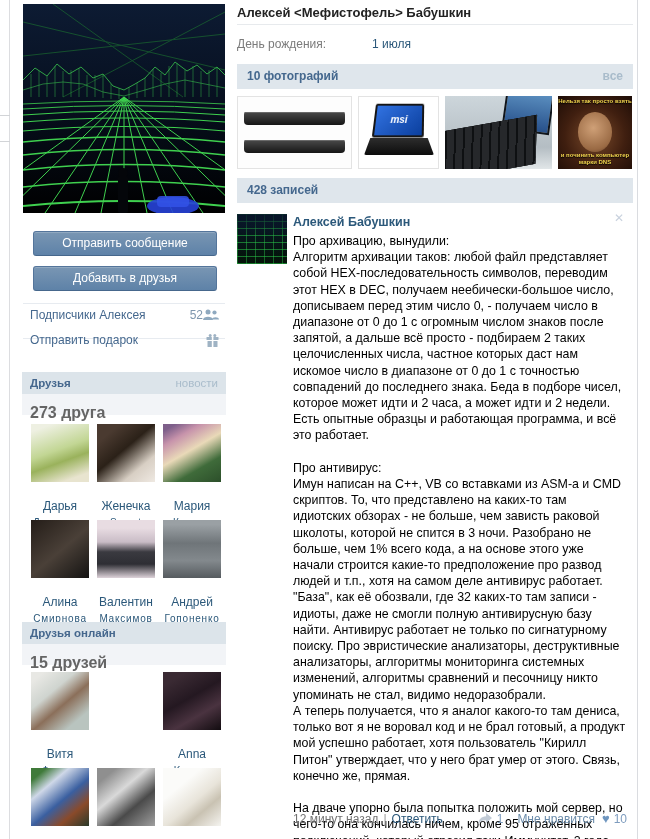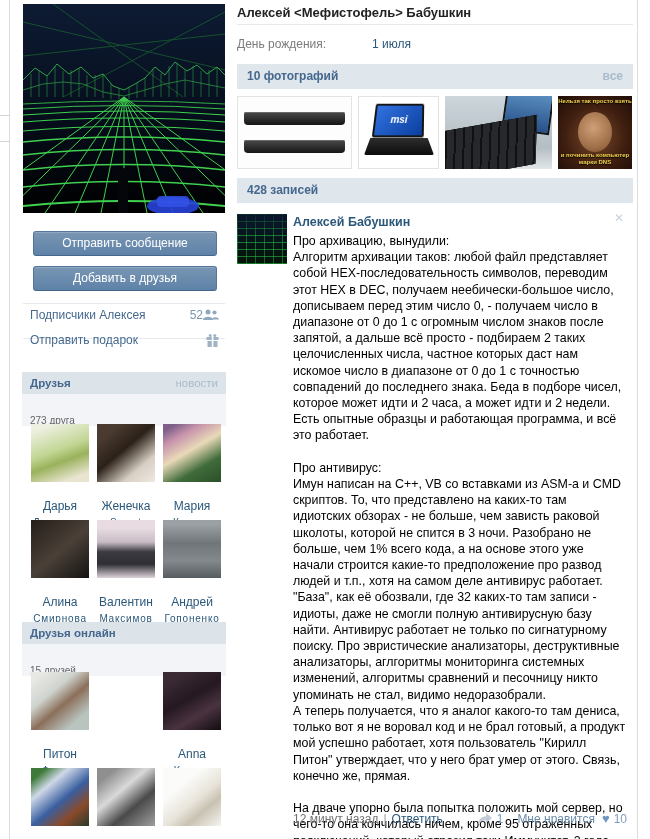--- a/index.html
+++ b/index.html
@@ -22,21 +22,21 @@
   .sline { position:absolute; left:23px; width:202px; height:1px; background:#e7ebf0; }
   .srow { position:absolute; left:30px; width:189px; display:flex; align-items:center; font-size:12px; }
   .srow .lbl { color:#45688e; cursor:pointer; }
   .srow .right { margin-left:auto; display:flex; align-items:center; }
   .srow .cnt { color:#7e96ad; font-size:12px; }
   .hdrbar { position:absolute; left:22px; width:204px; height:22px; background:#dce4ea;
     font-size:11.5px; font-weight:bold; color:#45678d; line-height:22px; padding:0 8px;
     display:flex; justify-content:space-between; }
   .hdrbar .news { color:#a9bccb; font-weight:normal; cursor:pointer; }
   .subrow { position:absolute; left:22px; width:204px; height:21px; background:#f2f4f7;
-    font-size:10px; color:#656565; line-height:21px; padding:16px 8px; }
+    font-size:16px; color:#656565; line-height:21px; padding:8px 8px;font-weight:bold; }
 
   .fgrid { position:absolute; left:30px; width:192px; display:flex; justify-content:space-between; }
   .fcell { width:60px; text-align:center; }
   .fava { width:58px; height:58px; margin:0 auto; cursor:pointer; }
   .fname  { display:block; color:#2b587a; font-size:12px; margin-top:17px; cursor:pointer; }
   .fname2 { display:block; color:#2b587a; font-size:10px; letter-spacing:.8px; margin-top:4px; cursor:pointer; }
   .av1{background:linear-gradient(160deg,#eef0e2 10%,#c2d694 45%,#9ab25c 62%,#e8e4cf 88%);}
   .av2{background:linear-gradient(140deg,#4a3a30 18%,#2b2118 45%,#d8cfc4 75%,#efe9e2);}
   .av3{background:linear-gradient(150deg,#7e5f8a 8%,#c793ab 24%,#e9d9b8 46%,#3f6b3a 72%,#2c4f2a);}
   .av4{background:linear-gradient(140deg,#241d18,#4a4038 52%,#141312);}
@@ -250,21 +250,21 @@
   </div>
 
   <div class="hdrbar" style="top:622px">
     <span>Друзья онлайн</span>
   </div>
   <div class="subrow" style="top:644px">15 друзей</div>
 
   <div class="fgrid" style="top:672px">
     <div class="fcell">
       <div class="fava av7"></div>
-      <span class="fname">Питон</span>
+      <span class="fname">Витя</span>
       <span class="fname2">Фишер</span>
     </div>
     <div class="fcell">
       <div class="fava av8"></div>
       <span class="fname">Anna</span>
       <span class="fname2">Korzun</span>
     </div>
   </div>
 
   <div class="fgrid" style="top:768px">

